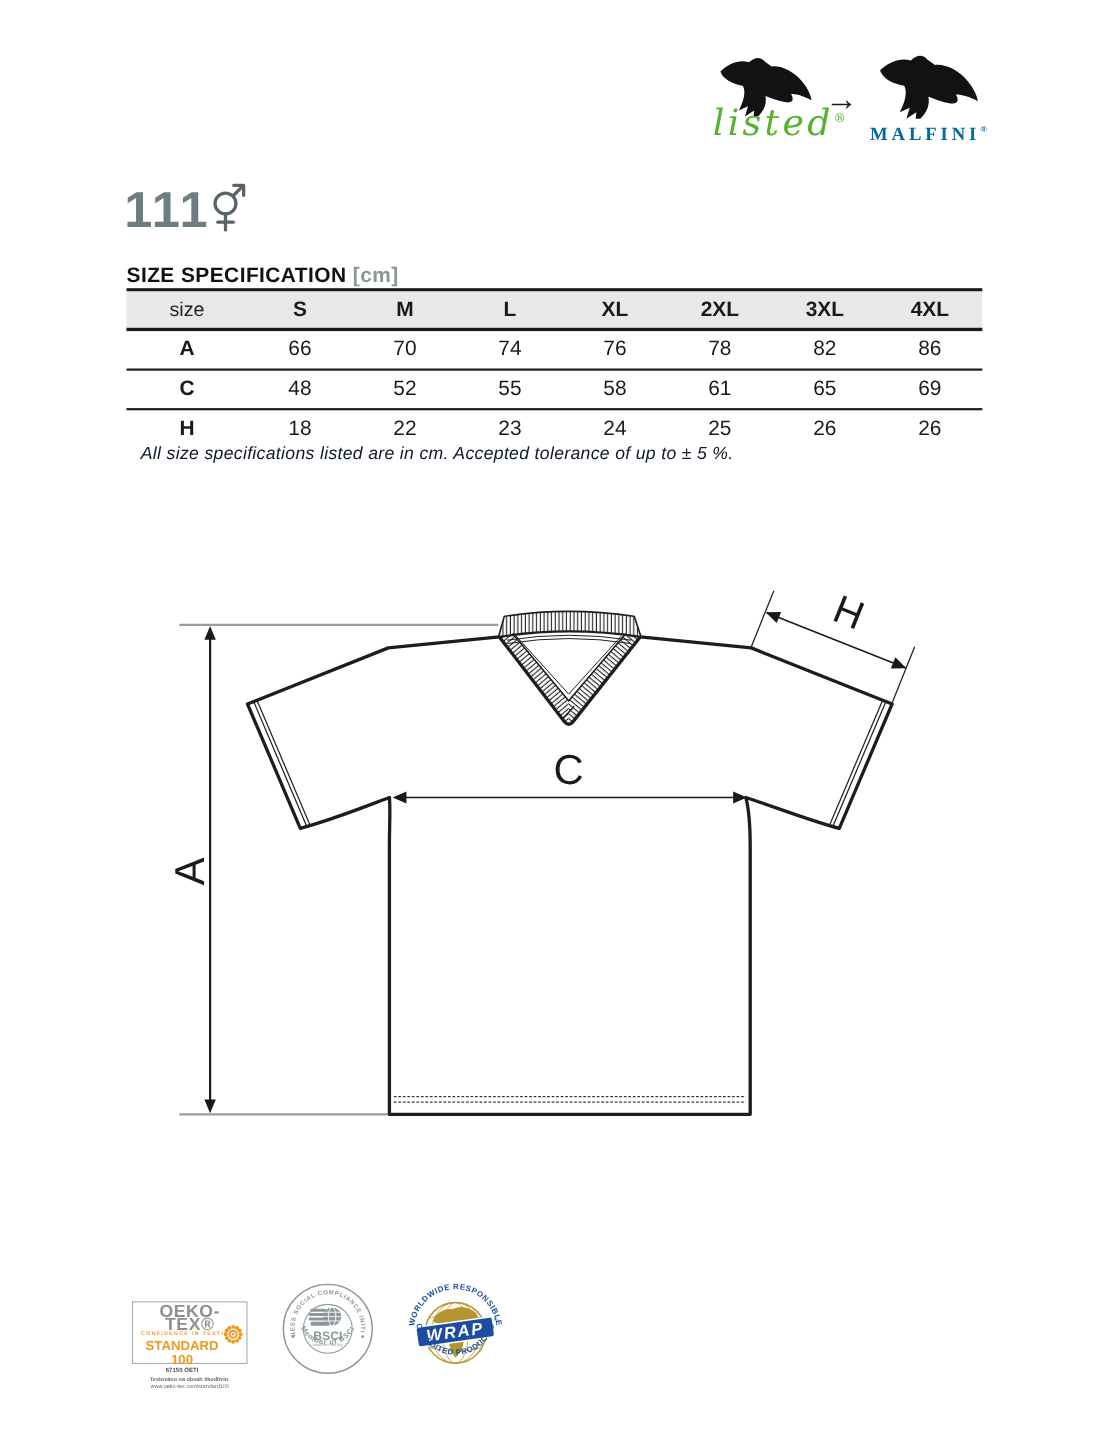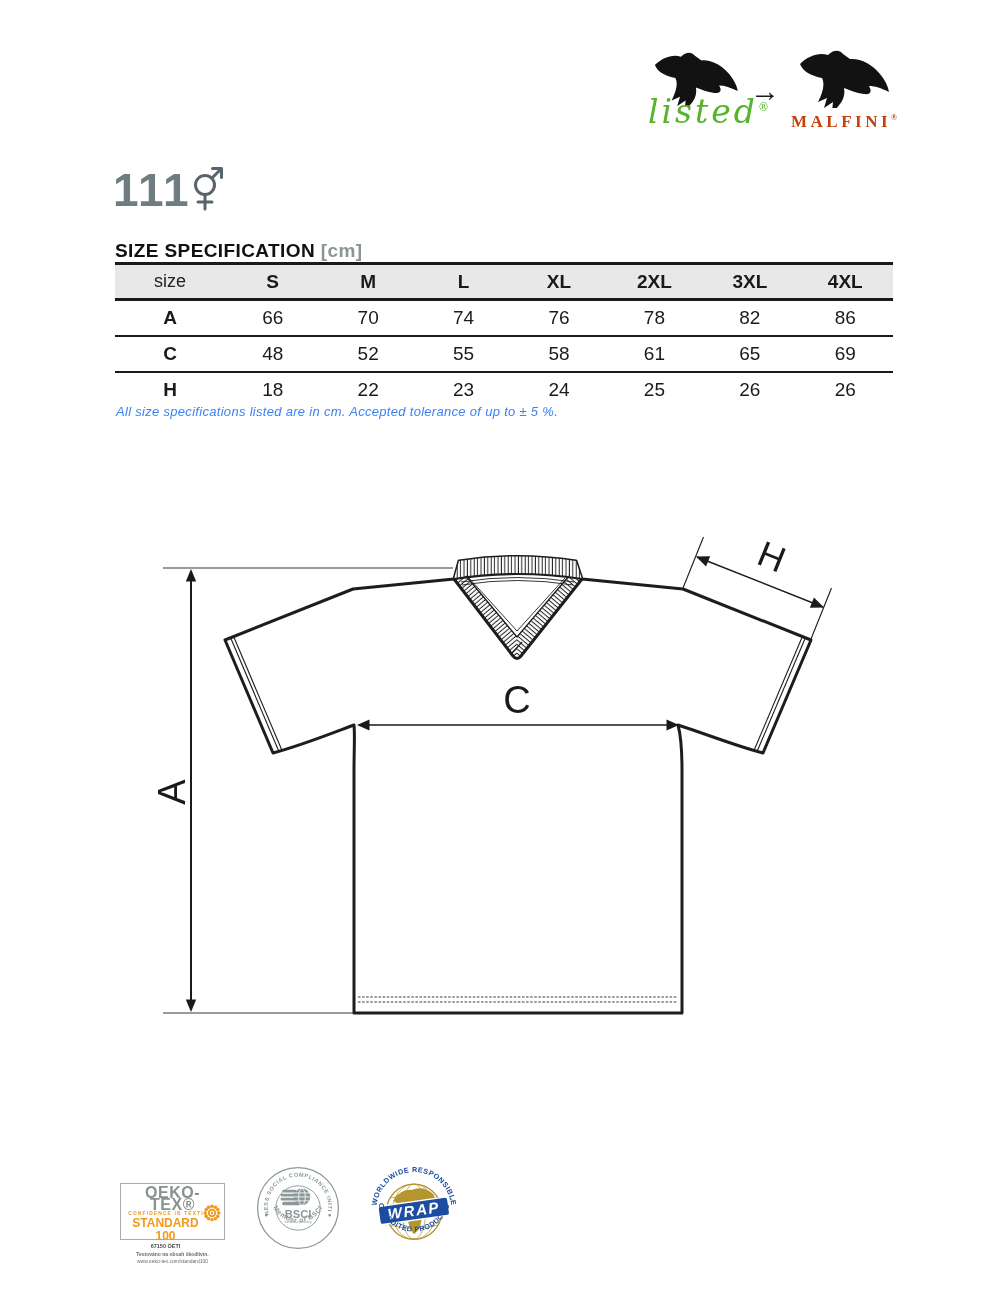--- a/index.html
+++ b/index.html
@@ -3,21 +3,21 @@
 <meta charset="utf-8">
 <style>
   html,body{margin:0;padding:0;background:#fff;}
   body{width:1000px;height:1300px;position:relative;font-family:"Liberation Sans",sans-serif;color:#1a1a1a;overflow:hidden;}
   .abs{position:absolute;}
 
   
   .adler-text{font-family:"DejaVu Serif",serif;font-style:italic;font-size:33px;color:#56b32c;letter-spacing:3px;}
   .adler-text sup{font-size:11px;letter-spacing:0;}
   .trans-arrow{font-size:30px;color:#1a1a1a;}
-  .malfini-text{font-family:"Liberation Serif",serif;font-weight:bold;font-size:17px;letter-spacing:3.5px;color:#c2410c;}
+  .malfini-text{font-family:"Liberation Serif",serif;font-weight:bold;font-size:17px;letter-spacing:3.5px;color:#0369a1;}
   .malfini-text sup{font-size:8px;letter-spacing:0;}
 
   
   .title-row{display:flex;align-items:center;}
   .prod-code{font-size:46px;font-weight:bold;color:#6e7d80;letter-spacing:2px;line-height:1;}
   .prod-name{font-size:31px;font-weight:bold;color:#111;letter-spacing:0.5px;line-height:1;}
 
   .sec-title{font-size:19px;font-weight:bold;color:#111;letter-spacing:0.4px;}
   .sec-unit{color:#8b9597;}
   .rule{background:#1a1a1a;}
@@ -27,21 +27,21 @@
   .srow{display:grid;grid-template-columns:110px repeat(7,1fr);align-items:center;height:34px;}
   .srow.head{background:#e8e8e8;height:33px;}
   .srow.head{border-bottom:3px solid #1a1a1a;}
   .srow.sep{border-bottom:2px solid #1a1a1a;}
   .cell{text-align:center;font-size:19px;}
   .cell.colhead{font-weight:bold;}
   .cell.sizeword{font-weight:normal;font-size:18px;color:#222;}
   .cell.rowlabel{font-weight:bold;}
   .cell.val{font-size:19px;}
 
-  .note{font-size:13px;font-style:italic;color:#3b82f6;letter-spacing:0.3px;}
+  .note{font-size:16px;font-style:italic;color:#0f172a;letter-spacing:0.3px;margin-left:12px;}
 
   
   .oeko-box{width:105px;height:57px;border:1.5px solid #a9adad;box-sizing:border-box;padding:3px 4px 2px 4px;position:relative;text-align:center;}
   .oeko-l1{font-size:16px;font-weight:bold;color:#8b9091;letter-spacing:0.5px;line-height:12px;}
   .oeko-l2{font-size:4.8px;font-weight:bold;color:#ef9a1d;letter-spacing:1.2px;line-height:6px;}
   .oeko-l3{font-size:12px;font-weight:bold;color:#ef9a1d;line-height:13px;margin-right:14px;}
   .oeko-l4{font-size:5.5px;font-weight:bold;color:#4a4a4a;line-height:6px;margin-right:14px;}
   .oeko-l5{font-size:5px;font-weight:bold;color:#6b6b6b;line-height:7px;margin-top:2px;}
   .oeko-l6{font-size:5px;color:#6b6b6b;line-height:6px;}
   .oeko-flower{position:absolute;right:3px;top:20px;}

